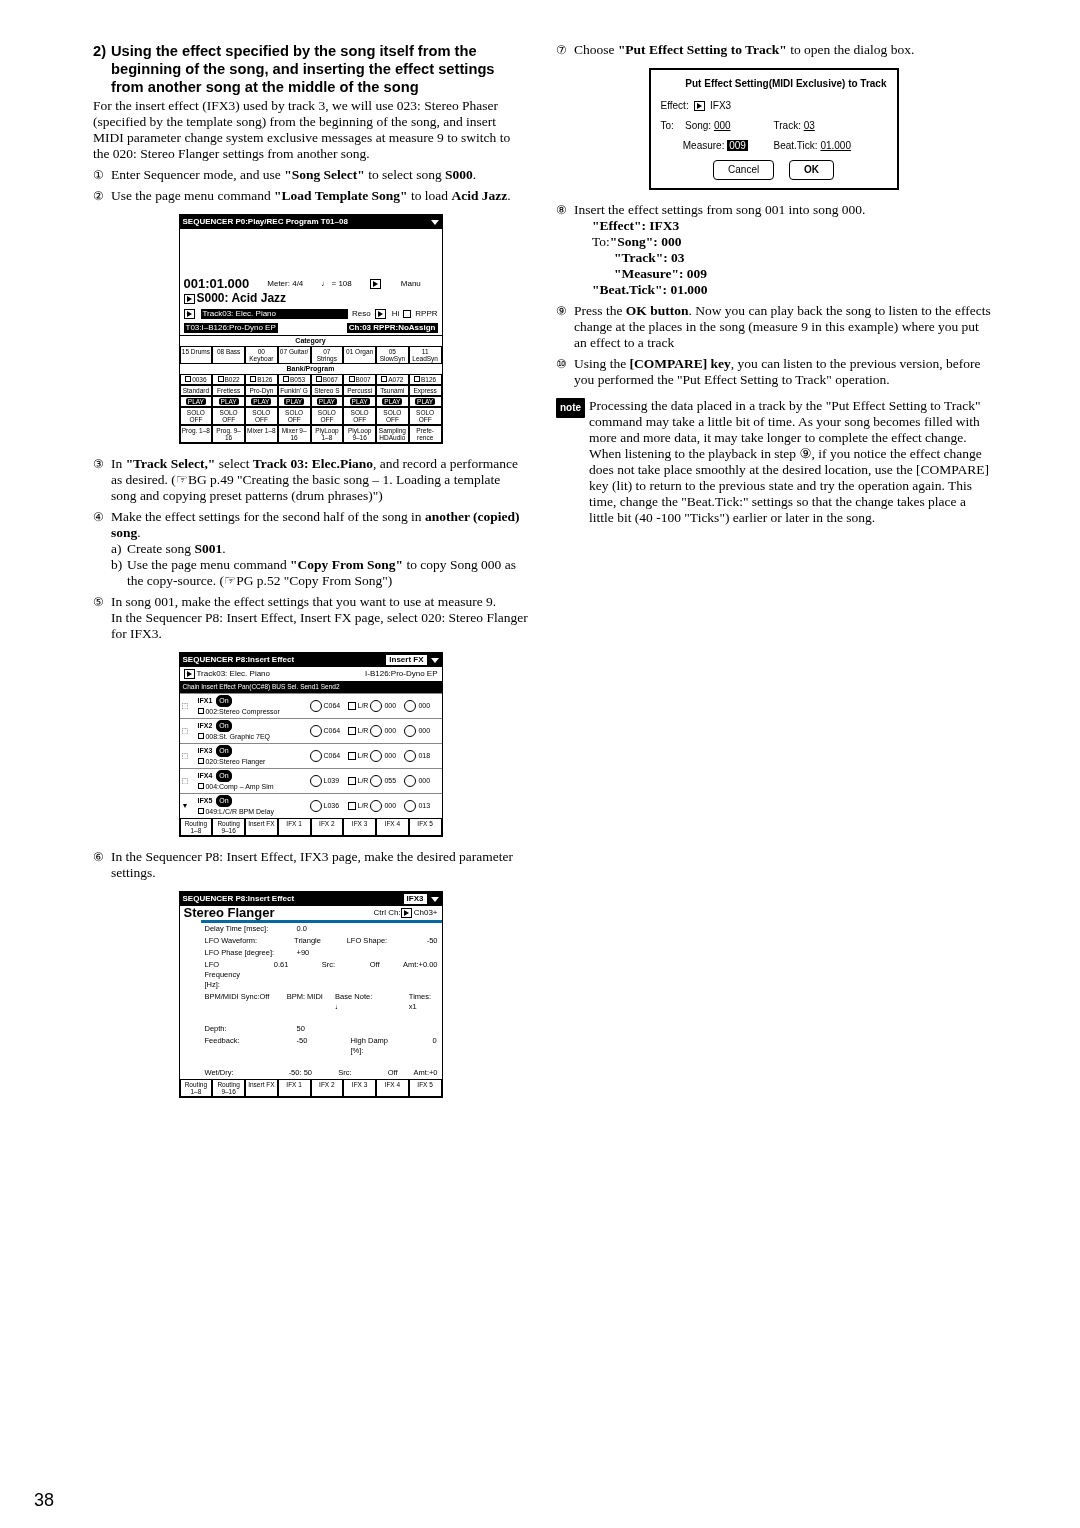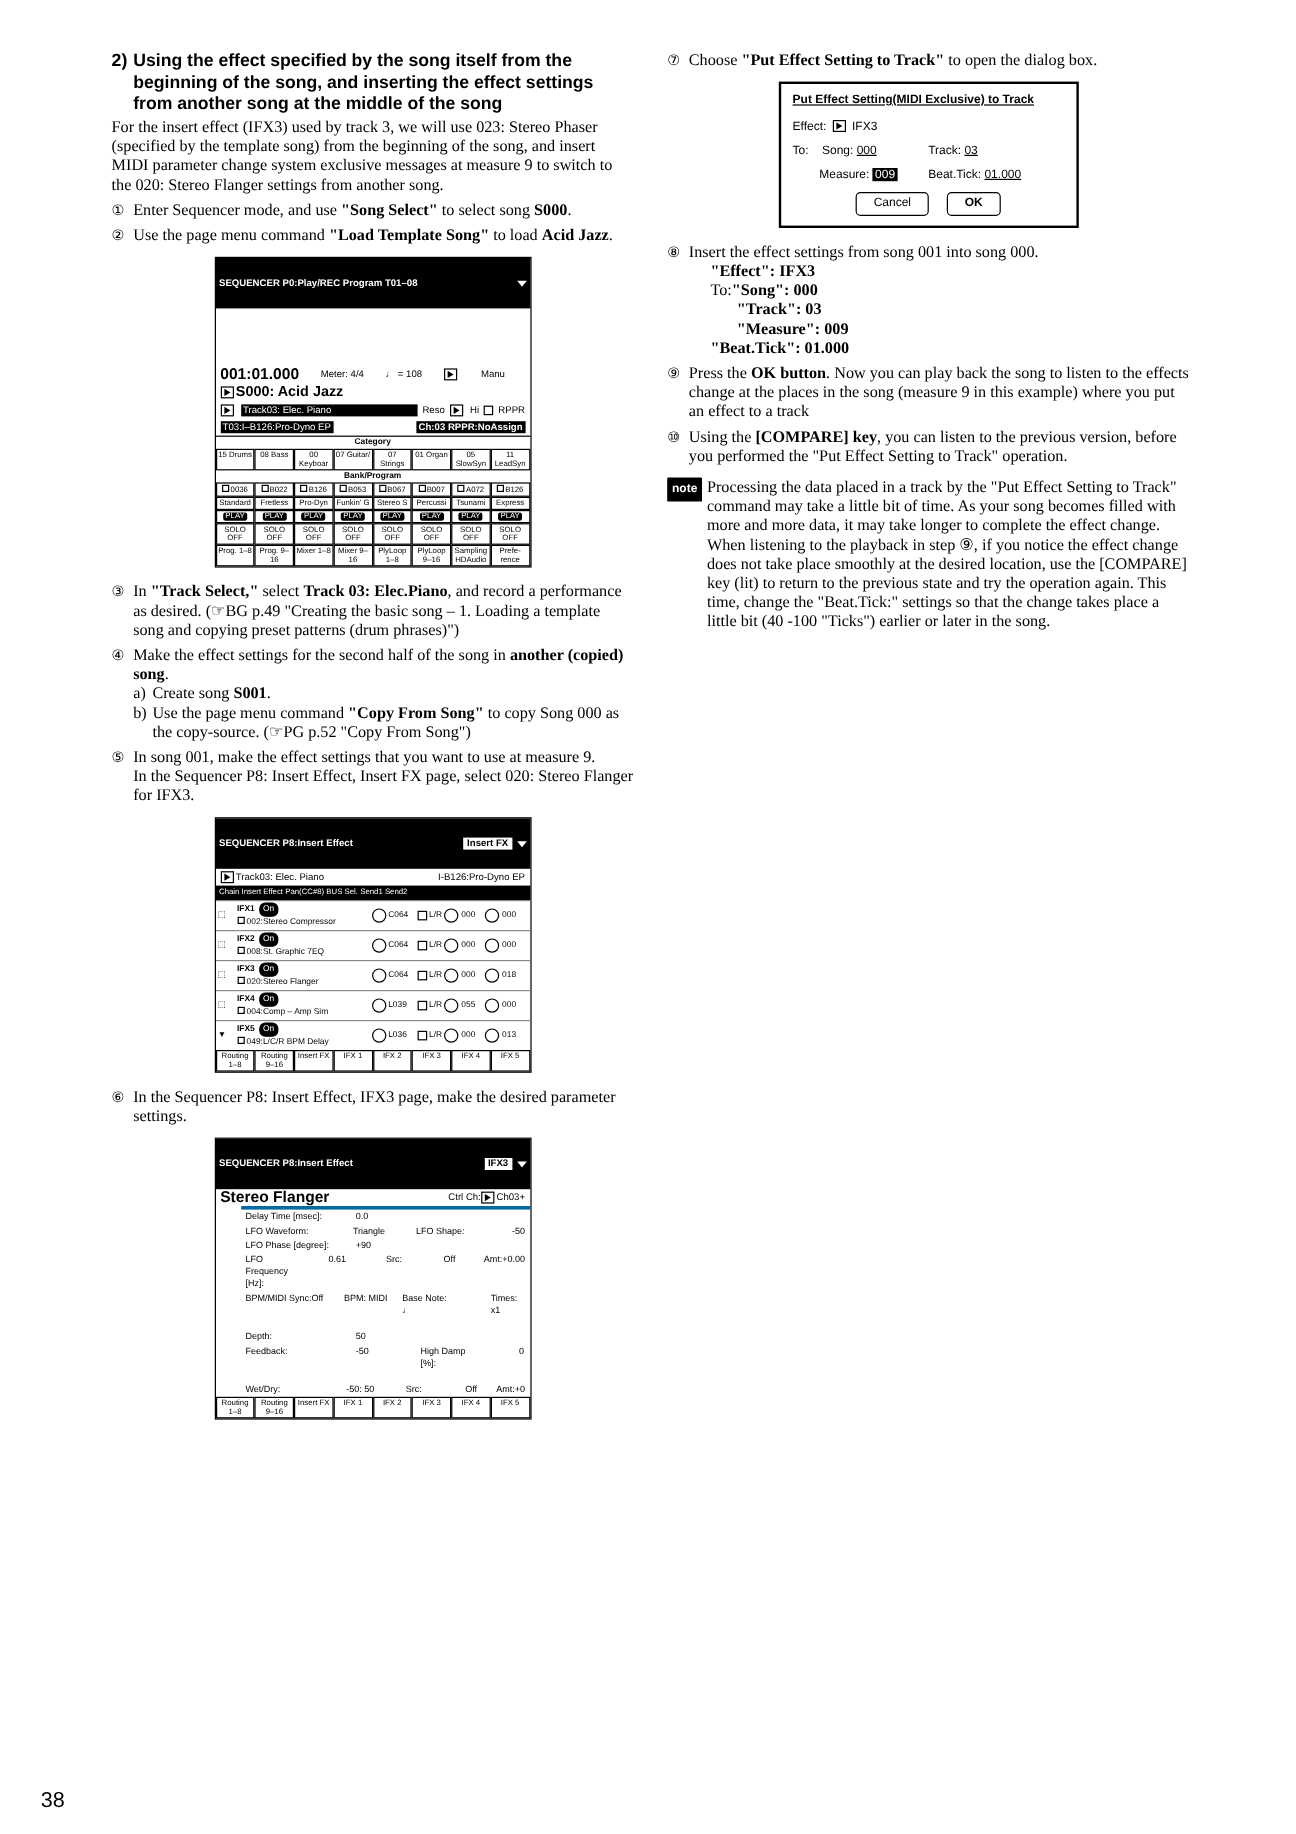--- a/index.html
+++ b/index.html
@@ -15,40 +15,40 @@
   .circled { width: 18px; flex: none; font-size: 12px; }
   .stepbody { flex: 1; }
   .sublist { list-style: none; margin-left: 0; }
   .sublist > li { display: flex; }
   .sublet { width: 16px; flex: none; }
   .indent-block { margin-left: 18px; }
   .figwrap { text-align: center; margin: 8px 0 12px; }
 
   
   .miniscr { display: inline-block; border: 1px solid #000; background: #fff; font-family: Helvetica, Arial, sans-serif; font-size: 8px; line-height: 10px; text-align: left; color: #000; }
-  .miniscr .bar { background: #000; color: #fff; padding: 16px 3px; display: flex; align-items: center; }
+  .miniscr .bar { background: #000; color: #fff; padding: 2px 3px; display: flex; align-items: center; }
   .miniscr .bar .title { flex: 1; font-weight: bold; }
   .tri-dn { display: inline-block; width: 0; height: 0; border-top: 5px solid #fff; border-left: 4px solid transparent; border-right: 4px solid transparent; margin-left: 4px; vertical-align: middle; }
   .box { border: 1px solid #000; display: inline-block; padding: 0 1px; }
   .rowcells { display: flex; }
   .rowcells > div { border: 1px solid #000; flex: 1; padding: 1px; font-size: 6.5px; line-height: 7px; text-align: center; overflow: hidden; }
   .knob { width: 12px; height: 12px; border: 1px solid #000; border-radius: 50%; display: inline-block; position: relative; }
   .btnpill { border: 1px solid #000; border-radius: 5px; display: inline-block; padding: 0 2px; font-size: 7px; background: #fff; }
   .blackbtn { background: #000; color: #fff; border-radius: 2px; padding: 0 2px; display: inline-block; font-size: 6.5px; }
   .pad { padding: 2px 4px; }
   .invbox { background:#000; color:#fff; padding:0 2px; }
 
   .pagenum { position: absolute; left: 34px; top: 1490px; font-family: Helvetica, Arial, sans-serif; font-weight: normal; font-size: 18px; }
 
   .noteicon { display: inline-block; background: #000; color: #fff; font-family: Helvetica, Arial, sans-serif; font-size: 10px; font-weight: bold; padding: 2px 4px 2px 4px; border-radius: 1px; margin-right: 4px; float: left; }
   .notetext { overflow: hidden; }
 
   
   .dlg { display:inline-block; border:2px solid #000; width:250px; font-family: Helvetica, Arial, sans-serif; font-size:10px; text-align:left; padding:6px 10px 8px; }
-  .dlg .dtitle { font-weight:bold; text-align:left; margin-bottom:6px; font-size:10px;text-decoration:underline; }
+  .dlg .dtitle { font-weight:bold; text-align:right; margin-bottom:6px; font-size:10px; }
   .dlg .drow { display:flex; margin:4px 0; }
   .dlg .drow > div { flex:1; }
   .dlg .btn { display:inline-block; border:1px solid #000; border-radius:4px; padding:1px 14px; font-size:10px; margin:0 6px; }
   .dlg .btns { text-align:center; margin-top:6px; }
   .ul { text-decoration: underline; }
   .pbox { border:1px solid #000; display:inline-flex; align-items:center; justify-content:center; width:11px; height:10px; margin-right:2px; }
   .play { width:0; height:0; border-left:5px solid #000; border-top:3px solid transparent; border-bottom:3px solid transparent; }
 
   
   .scr1 { width: 264px; }

